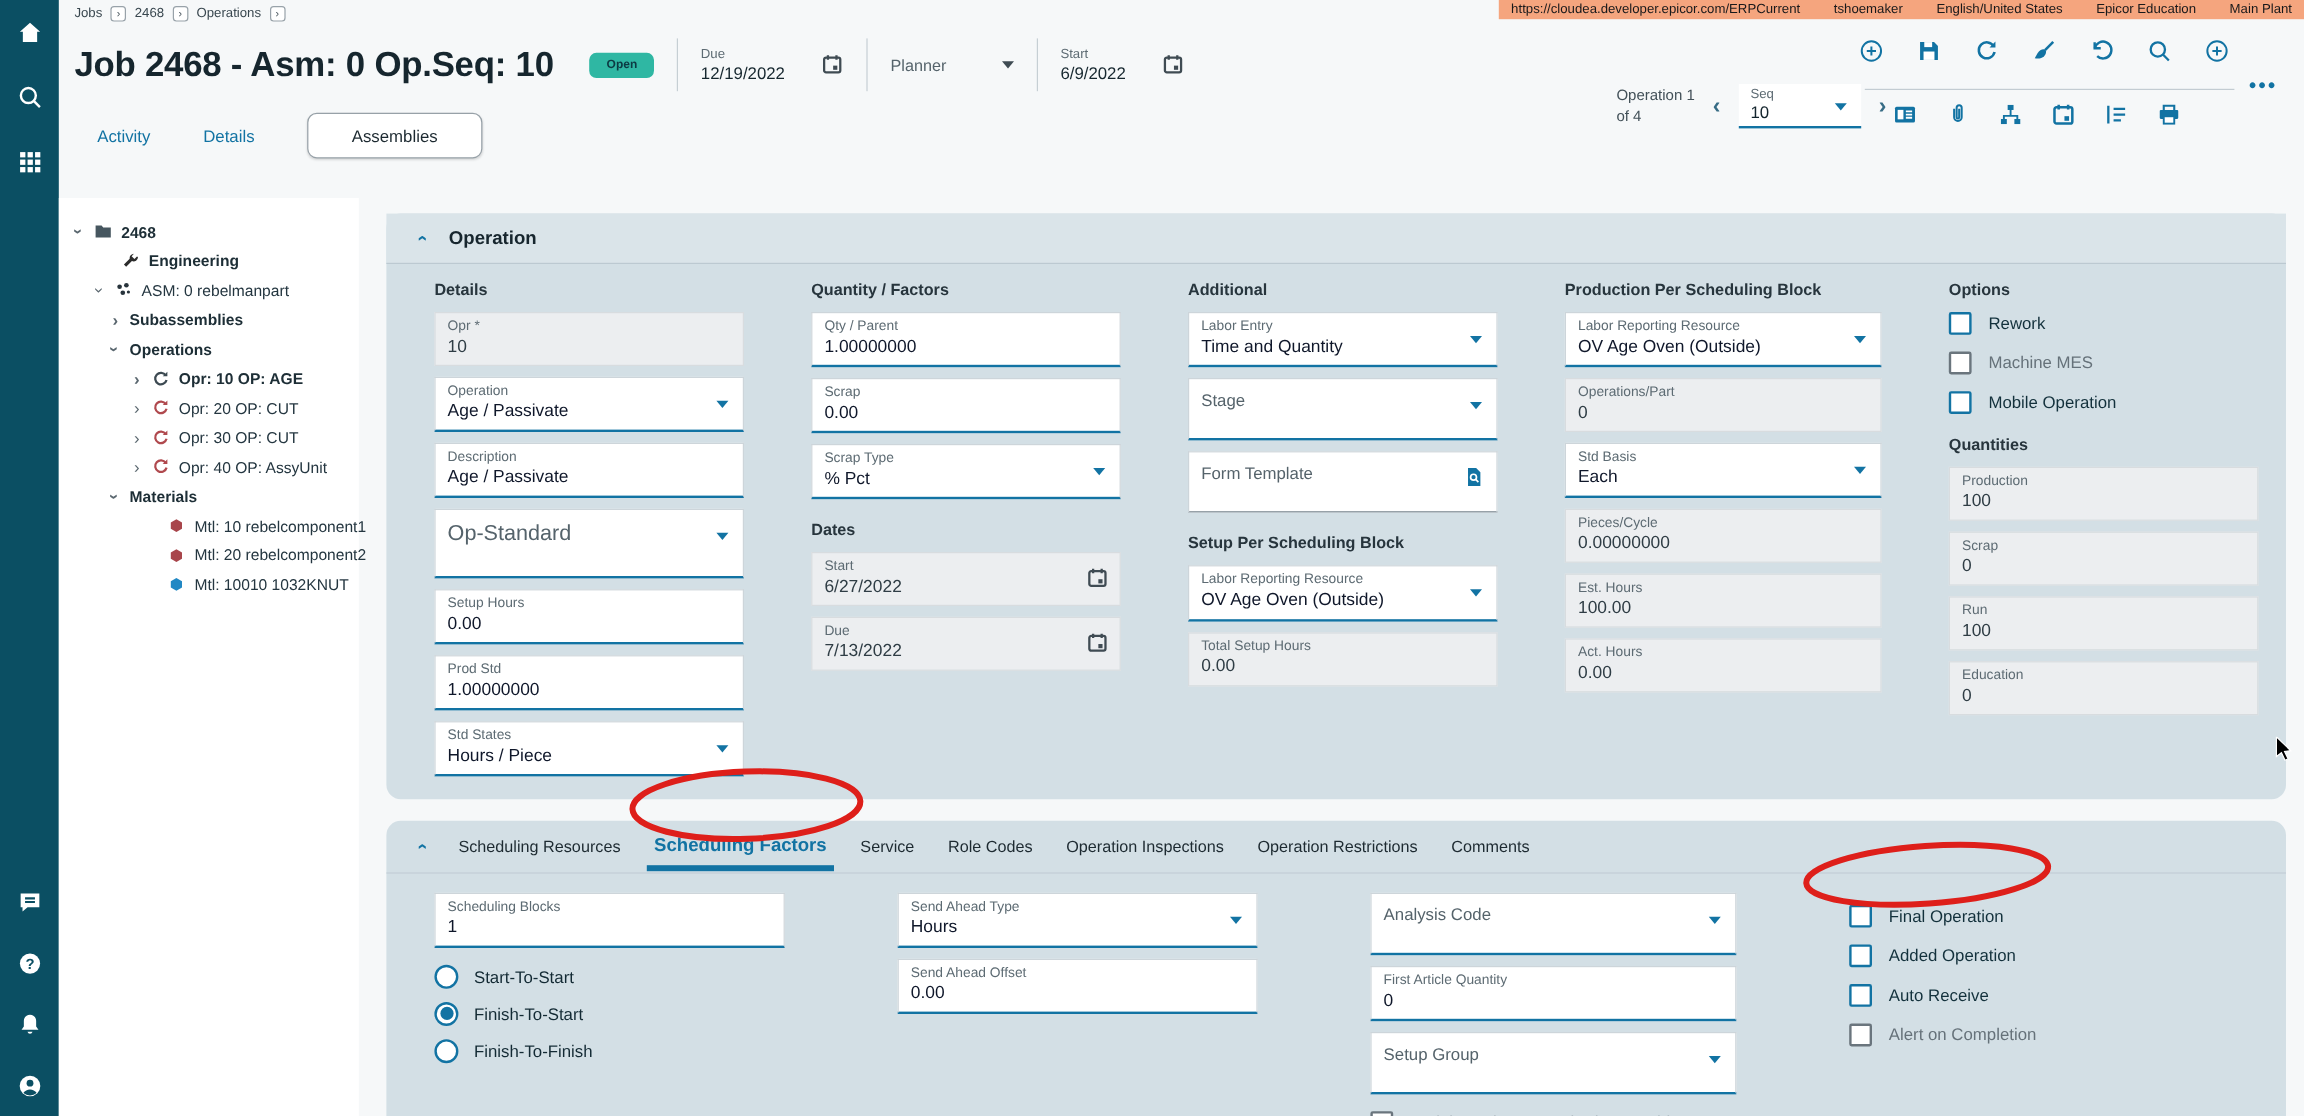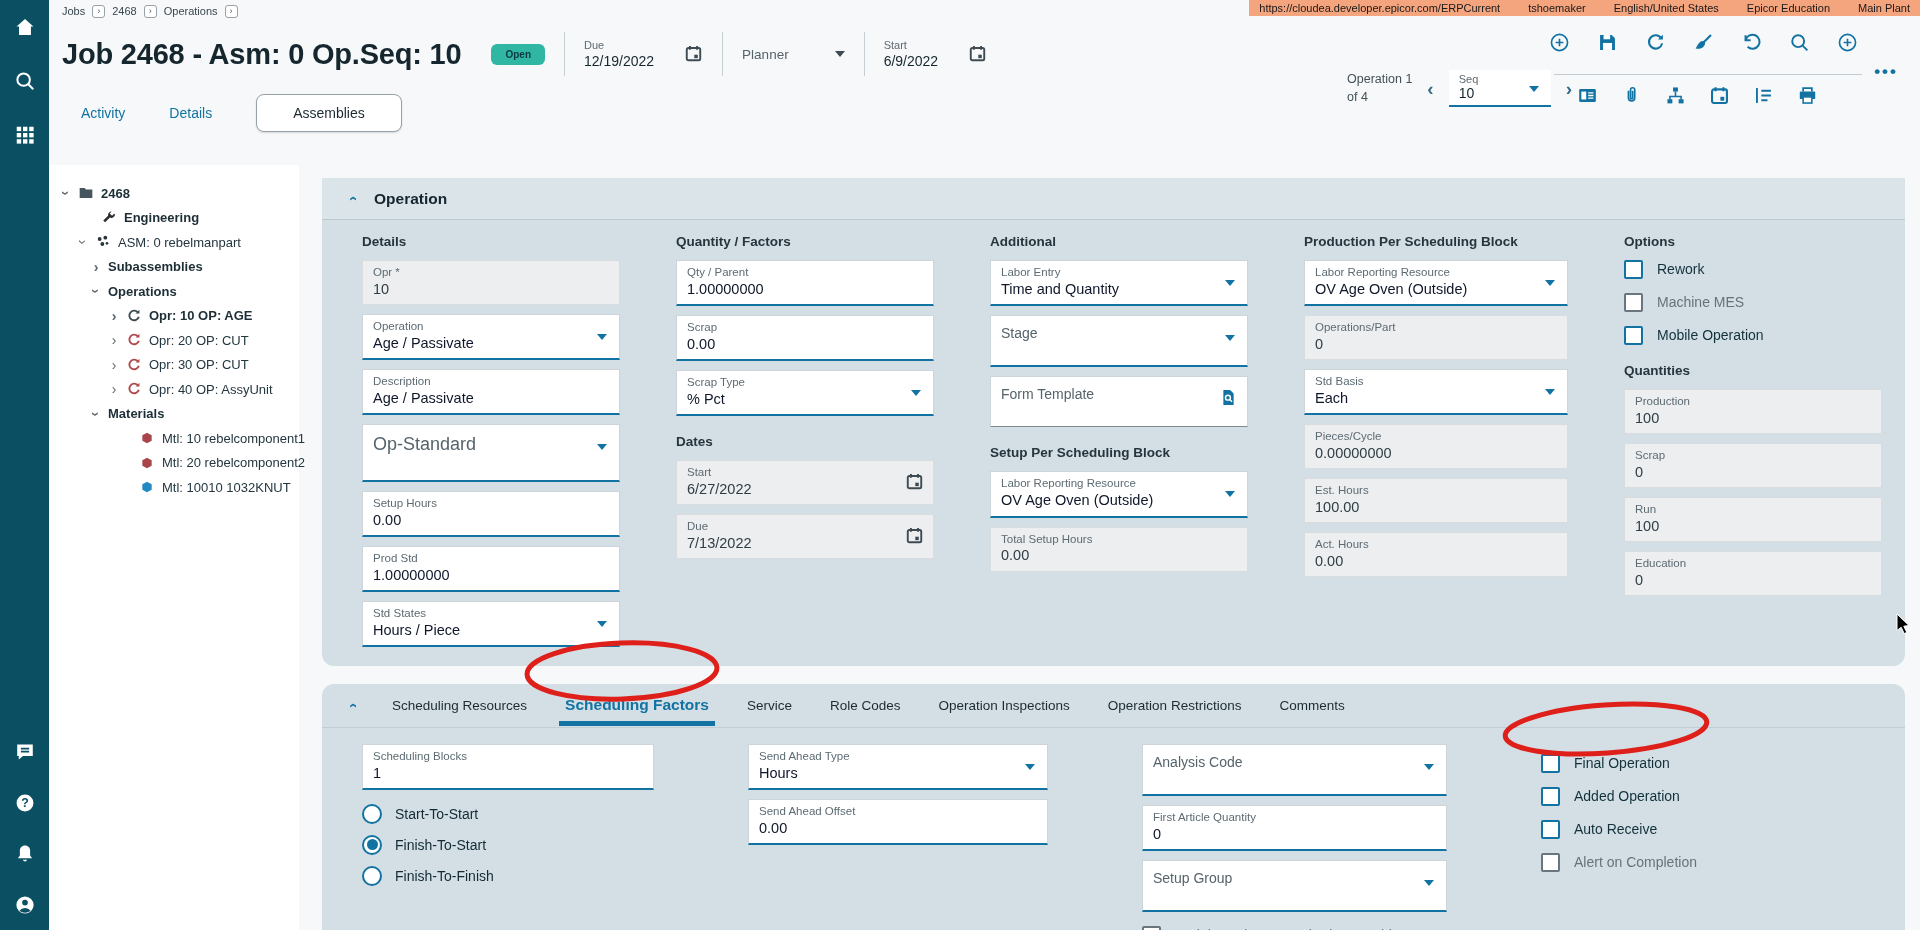--- a/index.html
+++ b/index.html
@@ -85,21 +85,21 @@
   .cbrow { display:flex; align-items:flex-start; gap:14px; margin-bottom:14px; font-size:14px; color:#13313c; line-height:1.35; cursor:pointer; }
   .cb { width:19px; height:19px; border:2.5px solid #1273A3; border-radius:2px; background:#fff; flex-shrink:0; margin-top:0; }
   .cbrow.dis { color:#66727a; cursor:default; }
   .cbrow.dis .cb { border-color:#6a757d; }
 
   .rdrow { display:flex; align-items:center; gap:13px; margin-bottom:11px; font-size:14px; color:#132a34; cursor:pointer; }
   .rd { width:20px; height:20px; border:2.5px solid #1273A3; border-radius:50%; background:#fff; position:relative; flex-shrink:0; }
   .rd.on::after { content:""; position:absolute; inset:2.5px; background:#1273A3; border-radius:50%; }
 
   
-  .tabbar { display:flex; align-items:center; gap:38px; height:44px; padding-left:27px; border-bottom:1px solid #c2ced6; position:relative; }
+  .tabbar { display:flex; align-items:center; gap:28px; height:44px; padding-left:27px; border-bottom:1px solid #c2ced6; position:relative; }
   .stab { font-size:13.5px; color:#1d2a31; cursor:pointer; position:relative; }
   .stab.active { color:#1273A3; font-weight:700; font-size:15.5px; }
   .stab.active::after { content:""; position:absolute; left:-6px; right:-6px; bottom:-12px; height:5px; background:#1273A3; }
   .sched-body { display:flex; gap:94px; padding:16px 20px 20px 40px; }
   .scol1 { width:292px; } .scol2 { width:300px; } .scol3 { width:305px; } .scol4 { width:268px; padding-top:10px; }
   .scol1 .radios { margin-top:14px; }
 
   
   .anno { position:absolute; z-index:60; pointer-events:none; }
   .cursor { position:absolute; left:1896px; top:614px; width:20px; height:22px; z-index:70; pointer-events:none; }

